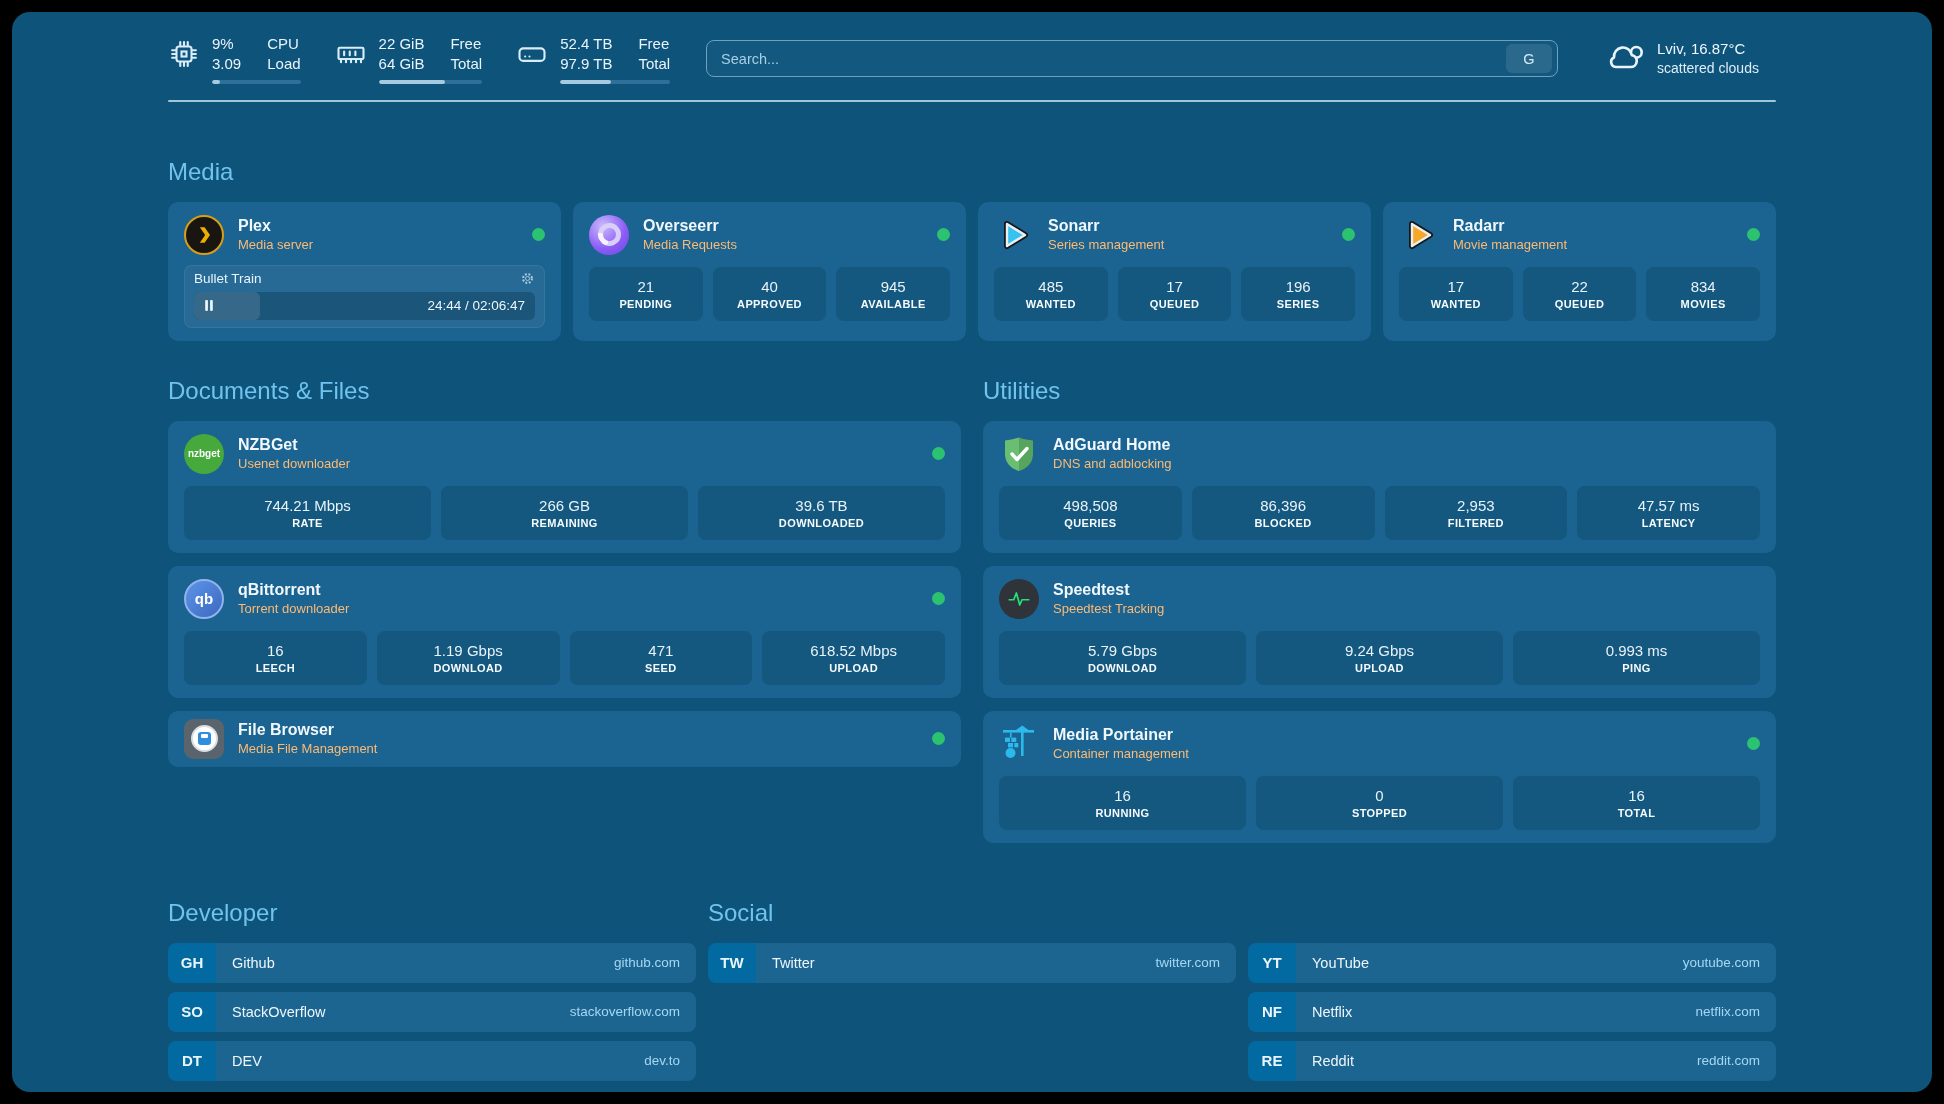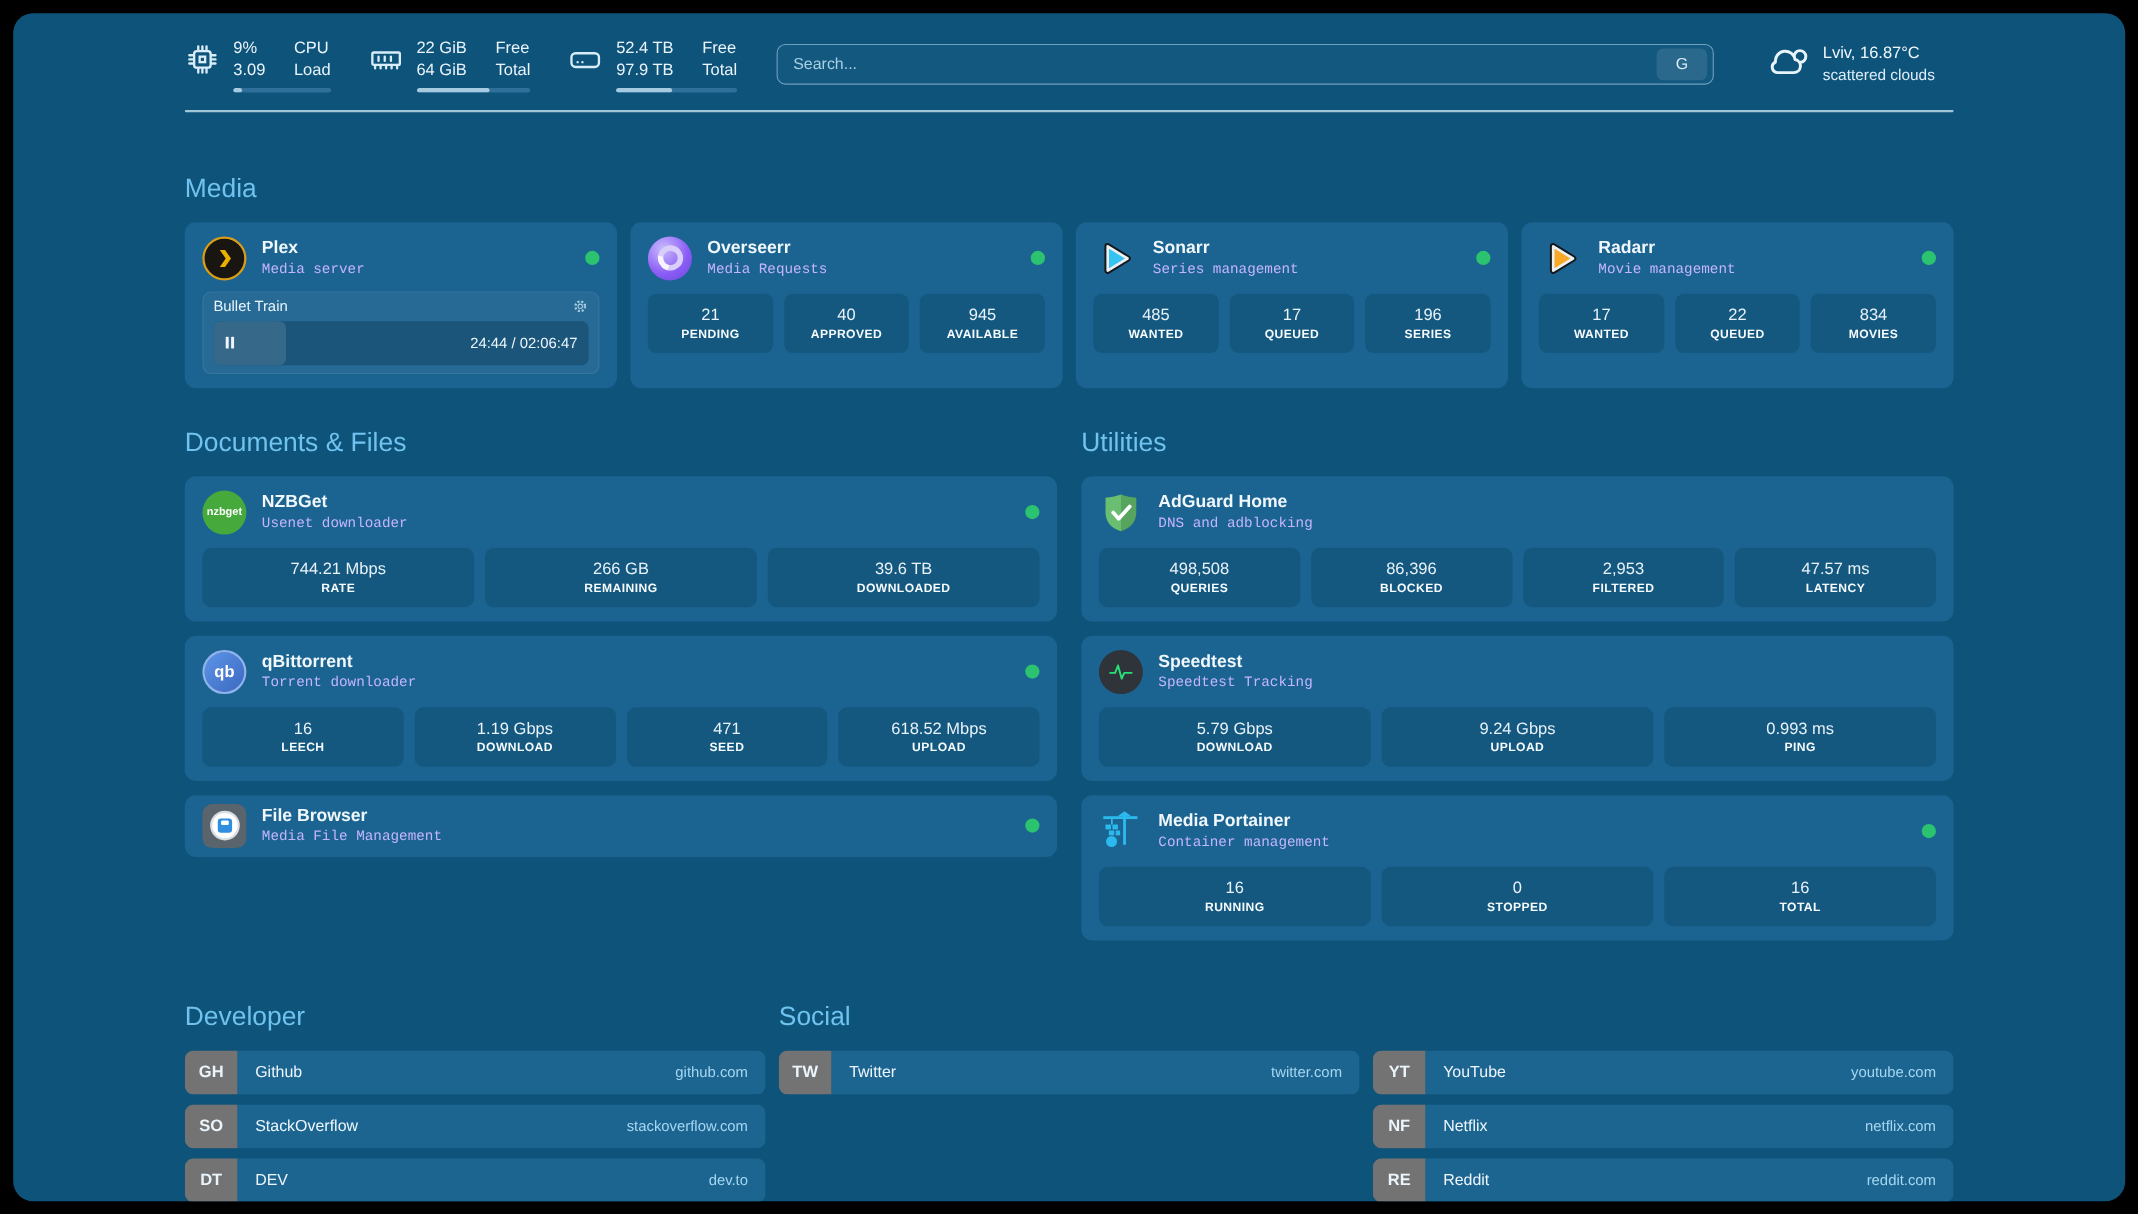--- a/index.html
+++ b/index.html
@@ -43,21 +43,21 @@
   .threecol { display:grid; grid-template-columns:1fr 1fr 1fr; gap:12px; margin-top:16px; align-items:start; }
   .linkcol { display:flex; flex-direction:column; gap:9px; }
 
   
   .app-card { background:#1B6390; border-radius:10px; padding:13px 16px; cursor:pointer; }
   .app-card.compact { padding:8px 16px; display:flex; align-items:center; }
   .app-card.compact .app-header { flex:1; }
   .app-header { display:flex; align-items:center; gap:14px; }
   .app-titles { display:flex; flex-direction:column; gap:2px; }
   .app-name { font-size:16px; font-weight:600; color:#F0F8FD; }
-  .app-desc { font-size:13px; color:#c4b5fd;font-family:Liberation Mono, monospace; }
+  .app-desc { font-size:13px; color:#fdba74; }
   .dot { width:13px; height:13px; border-radius:50%; background:#2BC36F; margin-left:auto; flex:0 0 auto; }
   .stat-row { display:flex; gap:10px; margin-top:12px; }
   .stat { flex:1; background:#14587F; border-radius:8px; height:54px; display:flex; flex-direction:column; align-items:center; justify-content:center; gap:3px; }
   .stat-value { font-size:15px; color:#E8F2F9; }
   .stat-label { font-size:11px; font-weight:700; color:#F6FBFE; letter-spacing:.4px; }
 
   
   .app-icon { width:40px; height:40px; flex:0 0 auto; position:relative; }
   .icon-plex { border-radius:50%; background:#191510; border:2px solid #D99E16; display:flex; align-items:center; justify-content:center; }
   .icon-overseerr { border-radius:50%; background:radial-gradient(circle at 35% 28%, #C9BBFB, #8B5CF6 58%, #6A48DE); display:flex; align-items:center; justify-content:center; }
@@ -69,29 +69,29 @@
   .icon-speedtest { border-radius:50%; background:#2F333A; display:flex; align-items:center; justify-content:center; }
   .icon-filebrowser { border-radius:9px; background:#5A646D; display:flex; align-items:center; justify-content:center; }
   .fb-circle { width:27px; height:27px; border-radius:50%; background:#fff; border:2px solid #D7DEE4; display:flex; align-items:center; justify-content:center; }
   .fb-glyph { width:13px; height:13px; border-radius:3px; background:#2E8FE0; position:relative; }
   .fb-glyph::after { content:""; position:absolute; left:3px; top:2px; width:7px; height:4px; background:#fff; border-radius:1px; }
 
   
   .np-box { margin-top:10px; background:rgba(255,255,255,0.05); border:1px solid rgba(255,255,255,0.08); border-radius:8px; padding:5px 9px 7px; }
   .np-title-row { display:flex; align-items:center; justify-content:space-between; }
   .np-title { font-size:13.5px; color:#E9F4FB; }
-  .np-bar { position:relative; margin-top:6px; height:40px; border-radius:6px; background:rgba(9,45,68,0.35); overflow:hidden; display:flex; align-items:center; }
+  .np-bar { position:relative; margin-top:6px; height:28px; border-radius:6px; background:rgba(9,45,68,0.35); overflow:hidden; display:flex; align-items:center; }
   .np-fill { position:absolute; left:0; top:0; bottom:0; background:rgba(255,255,255,0.12); border-radius:6px; }
   .np-pause { margin-left:9px; z-index:1; display:flex; cursor:pointer; }
   .np-time { margin-left:auto; margin-right:10px; font-size:13.5px; color:#EDF6FC; z-index:1; }
   .np-gear { display:flex; cursor:pointer; color:#A7CBDF; }
 
   
   .link-row { display:flex; height:40px; border-radius:8px; overflow:hidden; cursor:pointer; }
-  .link-tag { width:48px; background:#737373; display:flex; align-items:center; justify-content:center; font-size:15px; font-weight:600; color:#EAF4FB; flex:0 0 auto; }
+  .link-tag { width:48px; background:#0369a1; display:flex; align-items:center; justify-content:center; font-size:15px; font-weight:600; color:#EAF4FB; flex:0 0 auto; }
   .link-body { flex:1; background:#1D6591; display:flex; align-items:center; padding:0 16px; }
   .link-name { font-size:14.5px; color:#EDF6FC; }
   .link-domain { margin-left:auto; font-size:13.5px; color:#A4D7F2; }
 </style>
 </head>
 <body>
 
 <div class="page">
   <div class="content">
 

